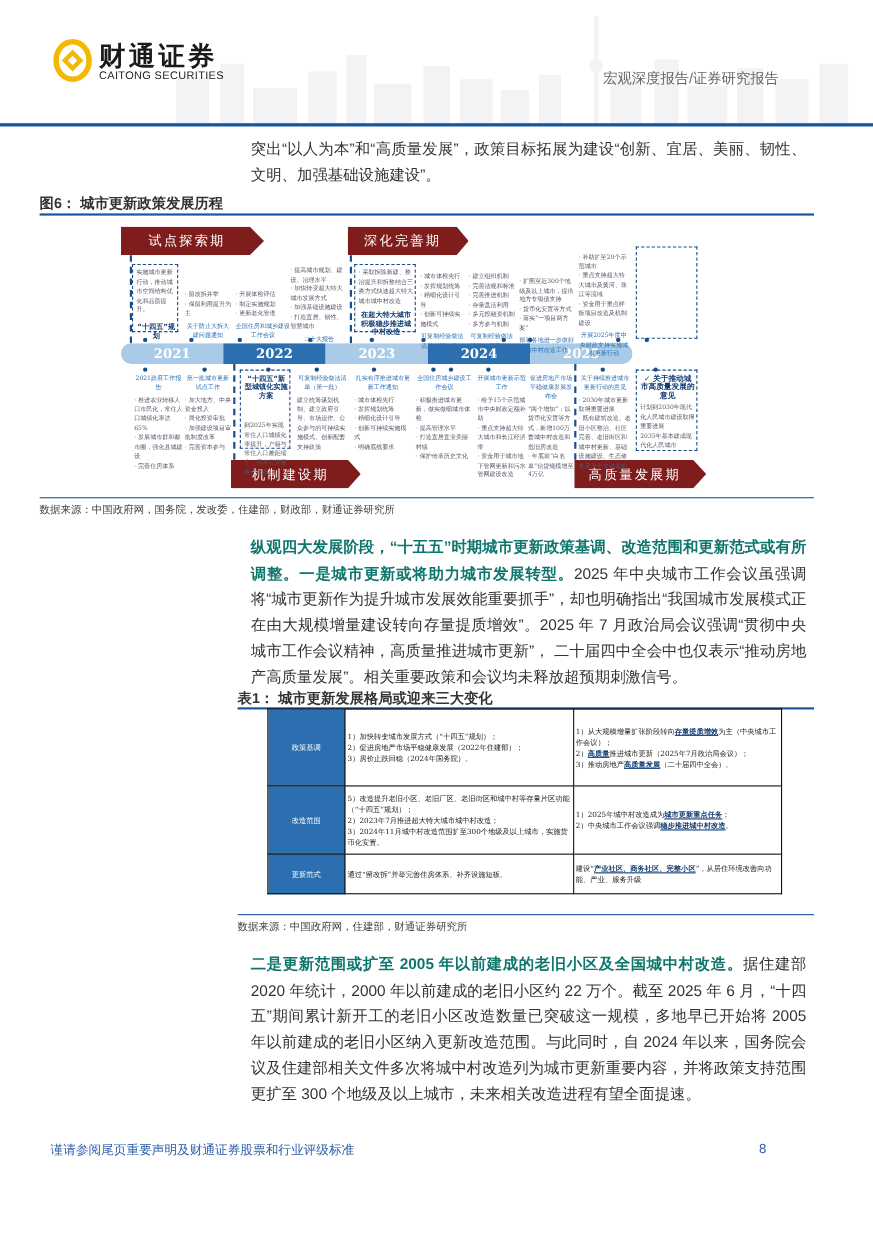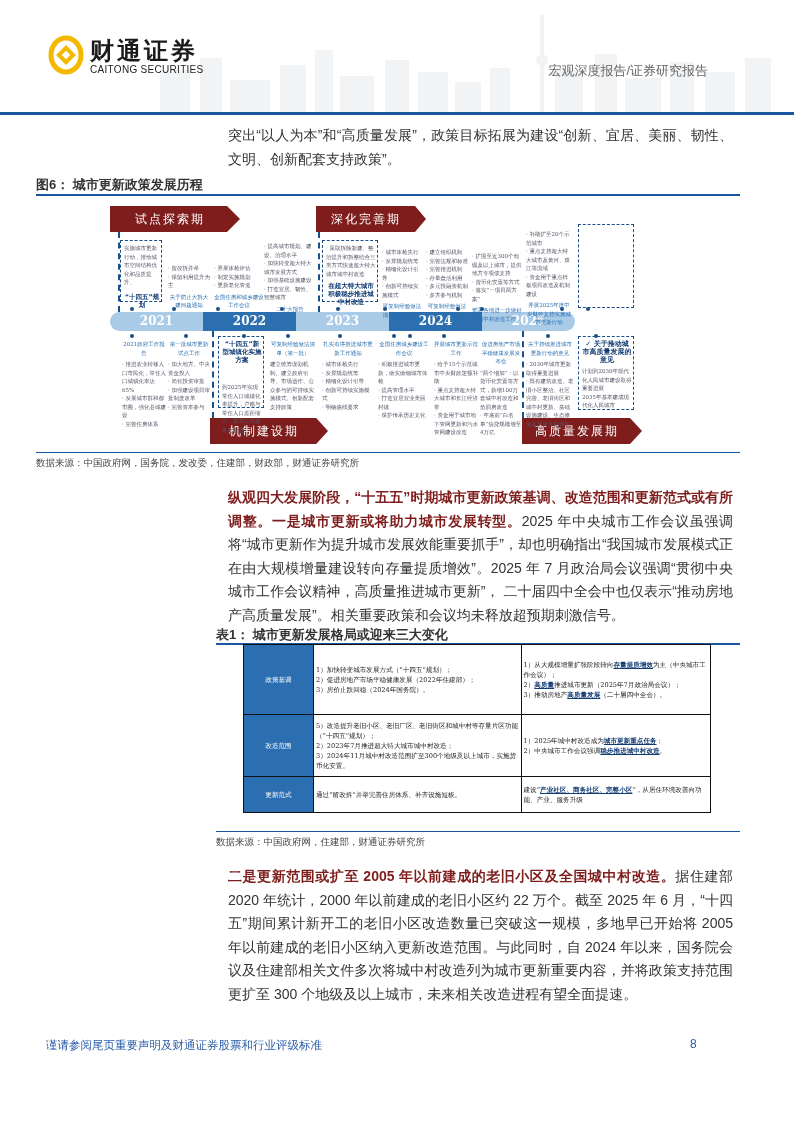--- a/index.html
+++ b/index.html
@@ -7,21 +7,21 @@
   .header { position: absolute; left: 0; top: 0; width: 794px; height: 112px; }
   .skyline { position: absolute; left: 100px; top: 10px; width: 694px; height: 102px; opacity: .35; }
   .logo { position: absolute; left: 48px; top: 35px; display: flex; align-items: flex-end; }
   .logo-mark { width: 36px; height: 40px; position: relative; }
   .logo-text { margin-left: 6px; }
   .logo-cn { font-size: 24px; font-weight: bold; letter-spacing: 3px; color: #1a1a1a; line-height: 26px; font-family: "DejaVu Serif", serif; }
   .logo-en { font-size: 10px; color: #222; letter-spacing: .3px; font-family: "Liberation Sans", sans-serif; }
   .report-type { position: absolute; right: 86px; top: 62px; font-size: 13px; color: #666; font-family: "Liberation Sans", sans-serif; }
   .header-rule { position: absolute; left: 0; top: 112px; width: 794px; height: 3px; background: #1a55a0; }
   .para { position: absolute; left: 228px; width: 505px; font-size: 14px; line-height: 23.5px; color: #333; text-align: justify; font-family: "Liberation Sans", sans-serif; }
-  .para b { color: #7f1d1d; }
+  .para b { color: #0f766e; }
   .fig-title { position: absolute; left: 36px; top: 176px; font-size: 13px; font-weight: bold; color: #333; font-family: "Liberation Sans", sans-serif; }
   .fig-rule { position: absolute; left: 36px; top: 194px; width: 704px; height: 2px; background: #1a55a0; }
   .timeline { position: absolute; left: 100px; top: 200px; width: 640px; height: 248px; }
   .phase { position: absolute; height: 26px; background: #7f1d1d; color: #fff; font-size: 12px; font-family: "DejaVu Serif", serif; letter-spacing: 2px; display: flex; align-items: center; justify-content: center; padding-right: 10px; clip-path: polygon(0 0, 90% 0, 100% 50%, 90% 100%, 0 100%); }
   .band { position: absolute; top: 112px; left: 10px; width: 465px; height: 19px; border-radius: 10px; overflow: hidden; display: flex; }
   .yr { flex: 1; color: #fff; font-size: 12px; font-weight: bold; text-align: center; line-height: 19px; font-family: "DejaVu Serif", serif; }
   .yr.light { background: #a9cbe8; }
   .yr.dark { background: #2b6fb0; }
   .note { position: absolute; font-size: 5.5px; line-height: 8.5px; color: #556; font-family: "DejaVu Serif", serif; }
   .note .ev { color: #2b6fb0; text-align: center; display: block; margin-top: 3px; }
@@ -75,21 +75,21 @@
     </svg>
     <div class="logo-text">
       <div class="logo-cn">财通证券</div>
       <div class="logo-en">CAITONG SECURITIES</div>
     </div>
   </div>
   <div class="report-type">宏观深度报告/证券研究报告</div>
 </div>
 <div class="header-rule"></div>
 
-<div class="para" style="top:124px;">突出“以人为本”和“高质量发展”，政策目标拓展为建设“创新、宜居、美丽、韧性、文明、创新配套支持政策”。</div>
+<div class="para" style="top:124px;">突出“以人为本”和“高质量发展”，政策目标拓展为建设“创新、宜居、美丽、韧性、文明、加强基础设施建设”。</div>
 
 <div class="fig-title">图6：  城市更新政策发展历程</div>
 <div class="fig-rule"></div>
 
 <div class="timeline">
   <div class="phase" style="left:10px;top:6px;width:130px;">试点探索期</div>
   <div class="phase" style="left:216px;top:6px;width:110px;">深化完善期</div>
   <div class="phase" style="left:110px;top:218px;width:118px;">机制建设期</div>
   <div class="phase" style="left:422px;top:218px;width:120px;">高质量发展期</div>
 

